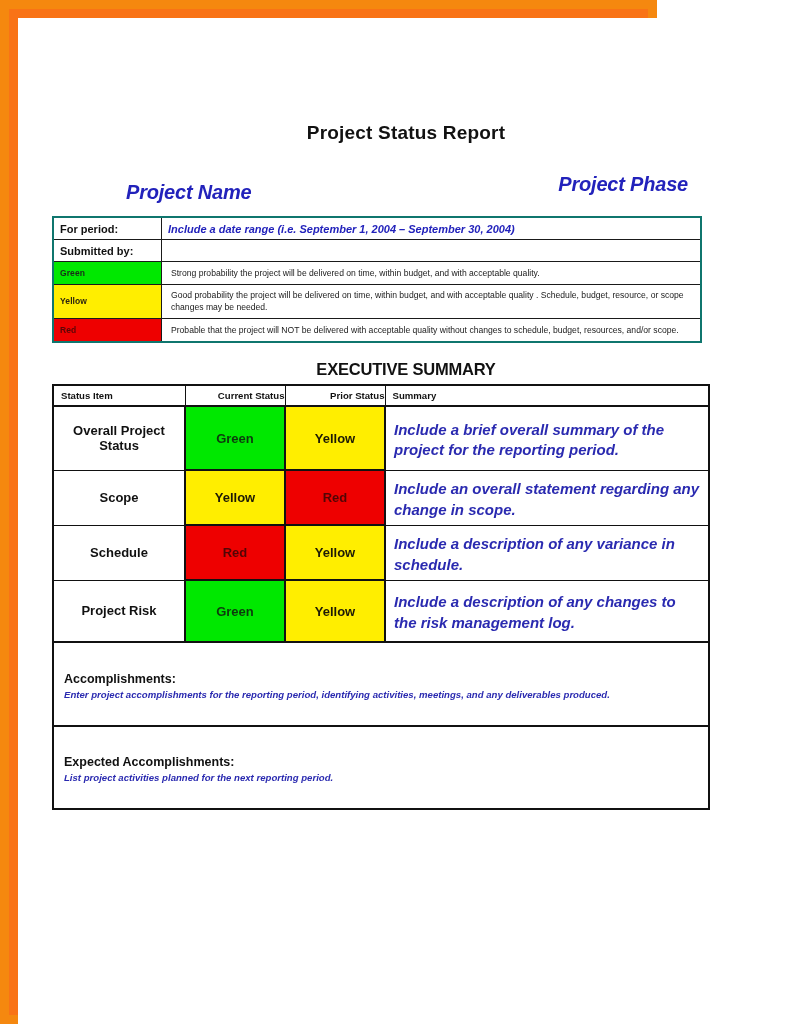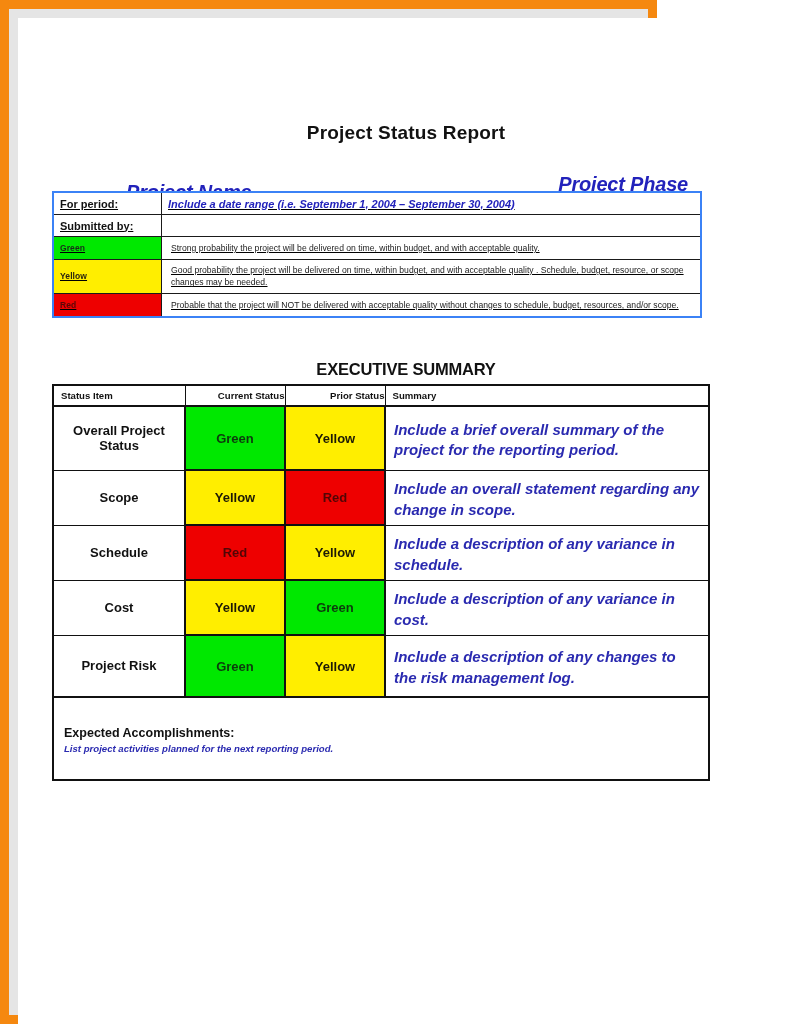--- a/index.html
+++ b/index.html
@@ -15,21 +15,21 @@
   }
 
   
   .page-frame {
     position: absolute;
     left: 0; top: 0;
     width: 657px;
     height: 1024px;
     box-sizing: border-box;
     border: 9px solid #f5880f;
-    background: #e5e5e5;
+    background: #f97316;
   }
   .page-inner {
     position: absolute;
     left: 9px; top: 9px;
     width: 776px;
     height: 1006px;
     background: #ffffff;
     overflow: hidden;
   }
 
@@ -68,27 +68,26 @@
     font-weight: bold;
     font-style: italic;
     color: #2222bb;
     letter-spacing: -0.2px;
     margin-left: 48px;
   }
 
   
   .info-table {
     position: absolute;
-    left: 34px; top: 173px;
+    left: 34px; top: 198px;
     width: 650px;
     border-collapse: collapse;
     table-layout: fixed;
-    border: 2px solid #3b82f6;
+    border: 2px solid #0f766e;
     background: #ffffff;
-    text-decoration: underline;
   }
   .info-table td {
     border: 1px solid #1a1a1a;
     padding: 0;
     vertical-align: middle;
   }
   .info-label {
     width: 101px;
     font-size: 11px;
     font-weight: bold;
@@ -283,32 +282,32 @@
           <td class="status-cell st-yellow">Yellow</td>
           <td class="status-cell st-red">Red</td>
           <td class="summary-cell">Include an overall statement regarding any change in scope.</td>
         </tr>
         <tr style="height:55px">
           <td class="row-item">Schedule</td>
           <td class="status-cell st-red">Red</td>
           <td class="status-cell st-yellow">Yellow</td>
           <td class="summary-cell">Include a description of any variance in schedule.</td>
         </tr>
-        <tr style="height:55px">
-          <td class="row-item">Cost</td>
-          <td class="status-cell st-yellow">Yellow</td>
-          <td class="status-cell st-green">Green</td>
-          <td class="summary-cell">Include a description of any variance in cost.</td>
-        </tr>
         <tr style="height:62px">
           <td class="row-item">Project Risk</td>
           <td class="status-cell st-green">Green</td>
           <td class="status-cell st-yellow">Yellow</td>
           <td class="summary-cell">Include a description of any changes to the risk management log.</td>
         </tr>
+        <tr style="height:84px">
+          <td class="accomp-cell" colspan="4">
+            <div class="accomp-title">Accomplishments:</div>
+            <div class="accomp-body">Enter project accomplishments for the reporting period, identifying activities, meetings, and any deliverables produced.</div>
+          </td>
+        </tr>
         <tr style="height:83px">
           <td class="accomp-cell" colspan="4">
             <div class="accomp-title">Expected Accomplishments:</div>
             <div class="accomp-body">List project activities planned for the next reporting period.</div>
           </td>
         </tr>
       </tbody>
     </table>
 
   </div>

